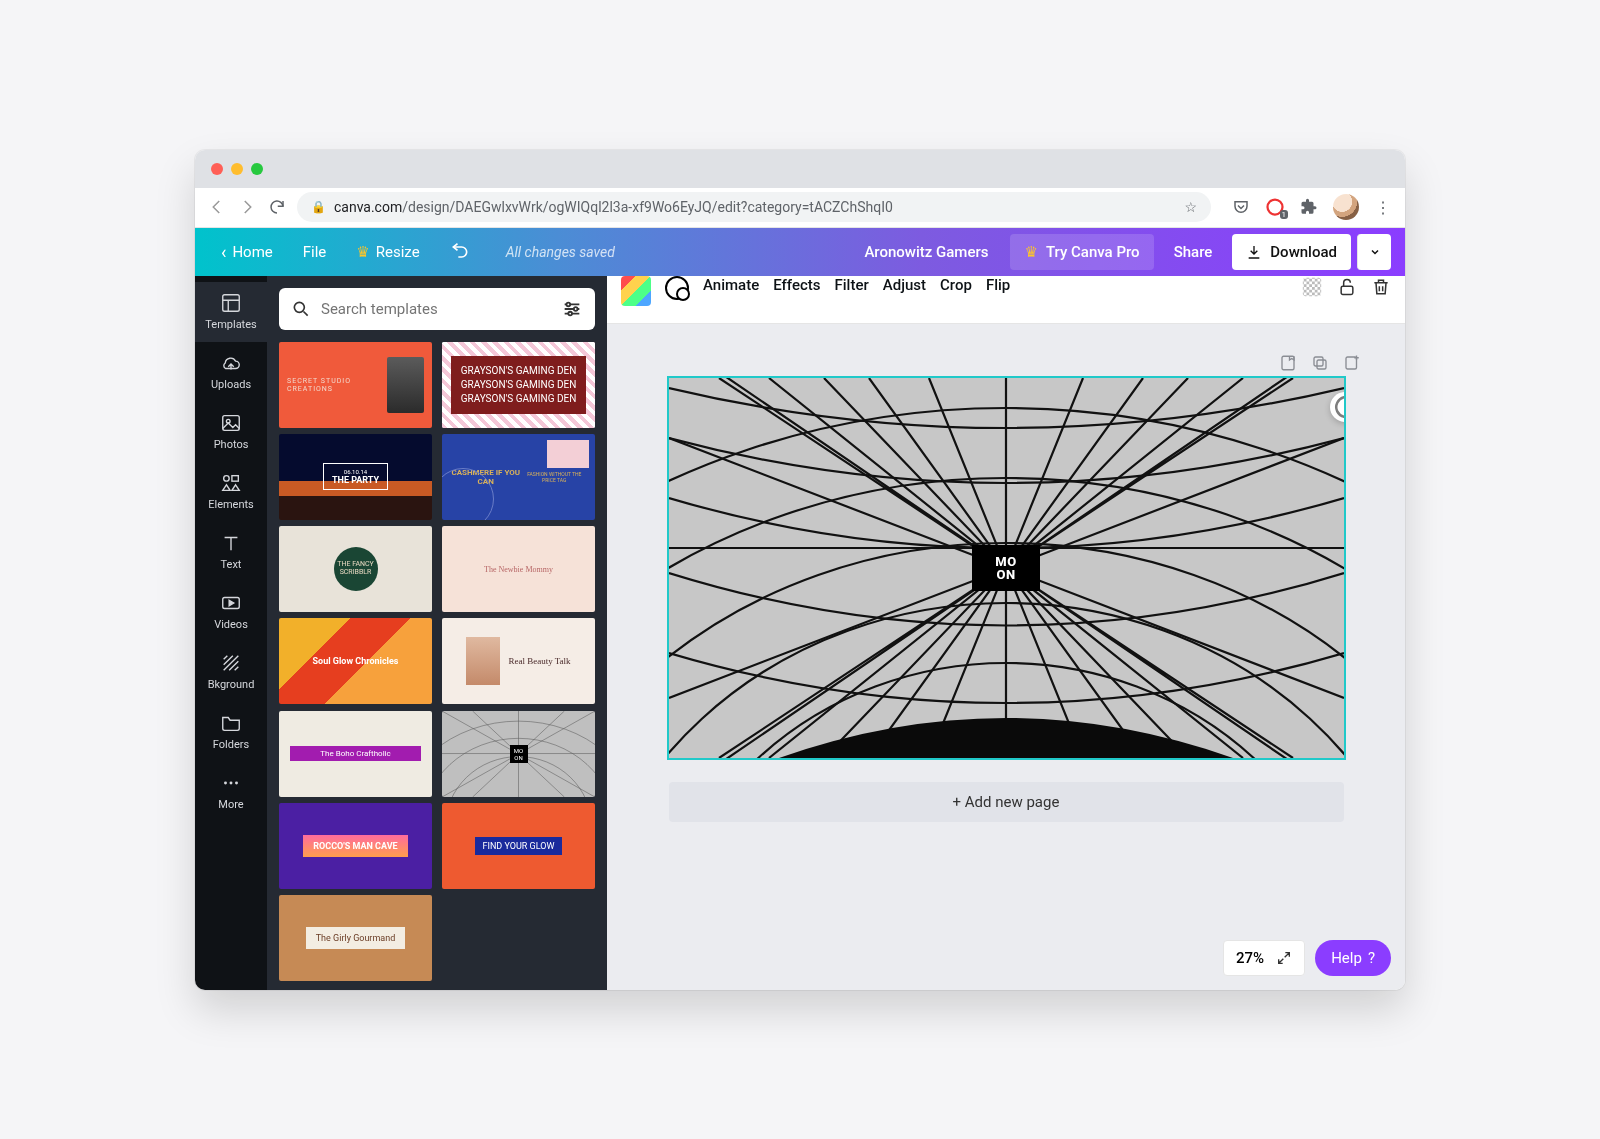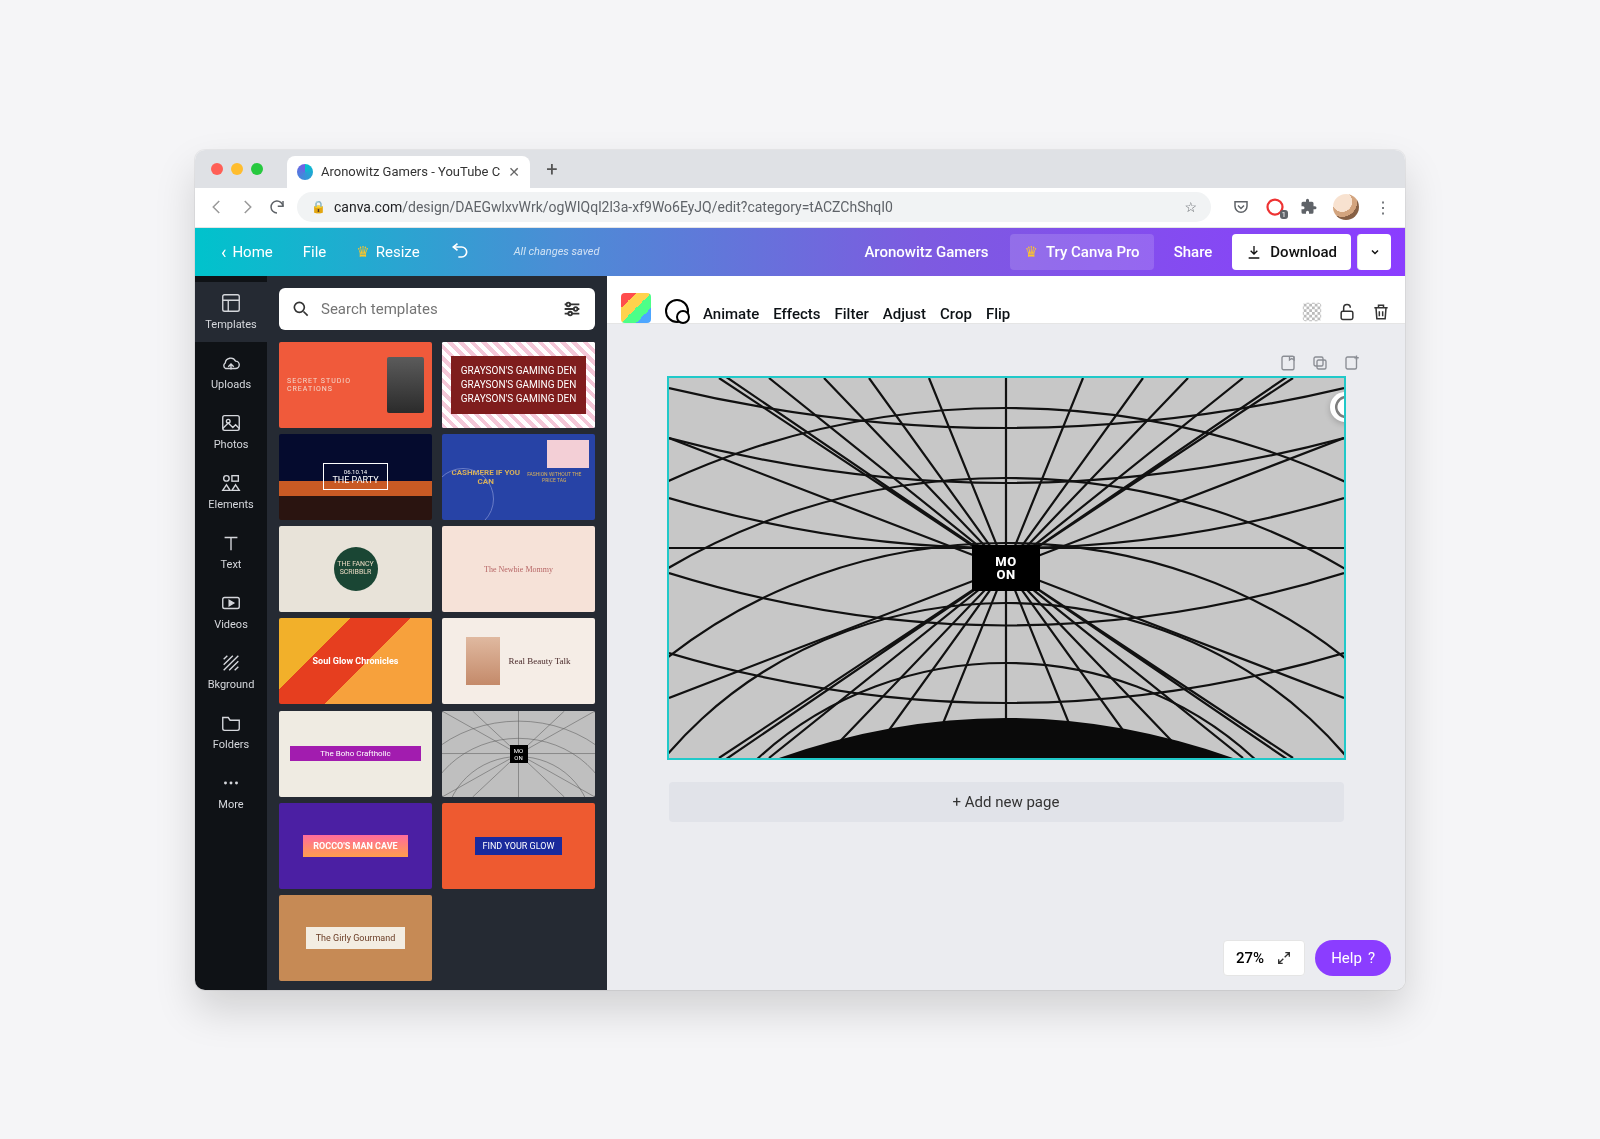--- a/index.html
+++ b/index.html
@@ -25,21 +25,21 @@
 .addr .host{color:#202124}
 .addr .star{margin-left:auto;color:#5f6368}
 .ext-icons{display:flex;align-items:center;gap:14px;margin-left:10px}
 .ext-ico{width:20px;height:20px;color:#5f6368;display:flex;align-items:center;justify-content:center;position:relative}
 .avatar{width:26px;height:26px;border-radius:50%;background:radial-gradient(circle at 35% 30%,#f8e2d0 0 40%,#d3a47e 41% 60%,#876044 61%);}
 .ext-badge{position:absolute;bottom:-2px;right:-3px;background:#5f6368;color:#fff;font-size:8px;border-radius:3px;padding:0 2px}
 
 .appbar{height:48px;background:linear-gradient(90deg,#00c3cc 0%,#4b8dd5 30%,#7d5be0 60%,#8b3dff 100%);display:flex;align-items:center;color:#fff;font-size:15px;padding:0 14px;gap:6px}
 .ab-item{padding:0 12px;height:100%;display:flex;align-items:center;gap:6px;cursor:pointer}
 .ab-chev{font-size:18px}
-.ab-status{font-style:italic;opacity:.75;font-size:11px;margin-left:26px}
+.ab-status{font-style:italic;opacity:.75;font-size:14px;margin-left:18px}
 .ab-spacer{flex:1}
 .doc-title{font-weight:500}
 .btn{height:36px;border-radius:4px;display:flex;align-items:center;padding:0 14px;gap:8px;font-size:15px;font-weight:500;cursor:pointer}
 .btn-pro{background:rgba(255,255,255,0.15);color:#fff}
 .crown{color:#ffc727}
 .btn-share{color:#fff}
 .btn-dl{background:#fff;color:#111}
 .btn-dl-split{width:34px;padding:0;justify-content:center;border-left:1px solid #e5e5e5}
 
 .main{flex:1;display:flex;overflow:hidden}
@@ -51,21 +51,21 @@
 
 .panel{width:340px;background:#252a33;display:flex;flex-direction:column;position:relative}
 .panel-handle{position:absolute;right:-12px;top:50%;transform:translateY(-50%);width:14px;height:72px;background:#252a33;border-radius:0 8px 8px 0;display:flex;align-items:center;justify-content:center;color:#aaa;font-size:12px}
 .search{margin:12px;height:42px;background:#fff;border-radius:6px;display:flex;align-items:center;padding:0 12px;gap:10px}
 .search input{flex:1;border:none;outline:none;font-size:15px;color:#333}
 .search .slider{color:#333}
 .tpl-grid{flex:1;overflow:auto;padding:0 12px 12px;display:grid;grid-template-columns:1fr 1fr;gap:10px}
 .tpl{aspect-ratio:16/9;border-radius:2px;overflow:hidden;display:flex;align-items:center;justify-content:center;text-align:center;padding:8px;font-size:9px;cursor:pointer;position:relative}
 
 .canvas-area{flex:1;background:#ebecf0;display:flex;flex-direction:column;position:relative}
-.ctx-bar{height:48px;background:#fff;border-bottom:1px solid #e5e5e5;display:flex;align-items:flex-end;padding:0 14px;gap:14px;font-size:15px;font-weight:500;color:#0d1216}
+.ctx-bar{height:48px;background:#fff;border-bottom:1px solid #e5e5e5;display:flex;align-items:flex-start;padding:0 14px;gap:14px;font-size:15px;font-weight:500;color:#0d1216}
 .ctx-bar .spacer{flex:1}
 .color-sw{width:30px;height:30px;border-radius:4px;background:linear-gradient(135deg,#ff4d4d 0 25%,#ffd24d 25% 50%,#4dff88 50% 75%,#4da6ff 75%)}
 .ring{width:24px;height:24px;border:2px solid #000;border-radius:50%;position:relative}
 .ring::after{content:"";position:absolute;right:-3px;bottom:-3px;width:10px;height:10px;border:2px solid #000;border-radius:50%;background:#fff}
 .canvas-scroll{flex:1;display:flex;flex-direction:column;align-items:center;padding:30px 30px 20px;gap:24px;overflow:auto}
 .page-actions{align-self:flex-end;margin-right:14px;margin-bottom:-18px;display:flex;gap:14px;color:#8a8d94}
 .page{width:675px;height:380px;outline:2px solid #20c9c9;position:relative;overflow:hidden}
 .page svg{width:100%;height:100%}
 .logo-sq{position:absolute;left:50%;top:50%;transform:translate(-50%,-50%);width:68px;height:46px;background:#000;color:#fff;display:flex;align-items:center;justify-content:center;flex-direction:column;font-size:13px;font-weight:800;line-height:1;letter-spacing:0.5px}
 .page-fab{position:absolute;right:-16px;top:14px;width:30px;height:30px;border-radius:50%;background:#fff;box-shadow:0 2px 6px rgba(0,0,0,0.2);display:flex;align-items:center;justify-content:center;color:#7d7d7d}
@@ -111,28 +111,20 @@
 <body>
 
 <div class="window">
 
   <div class="titlebar">
     <div class="traffic">
       <div class="dot r"></div>
       <div class="dot y"></div>
       <div class="dot g"></div>
     </div>
-    <div class="tab-strip">
-      <div class="tab">
-        <div class="favicon"></div>
-        <span>Aronowitz Gamers - YouTube C</span>
-        <span class="tab-close">✕</span>
-      </div>
-      <div class="newtab">+</div>
-    </div>
   </div>
 
   <div class="addrbar">
     <div class="nav-ico">
       <svg viewBox="0 0 24 24" width="18">
           <path d="M15 4l-8 8 8 8" fill="none" stroke="currentColor" stroke-width="2"></path>
         </svg>
     </div>
     <div class="nav-ico">
       <svg viewBox="0 0 24 24" width="18">
@@ -303,21 +295,21 @@
             <div class="ph"></div>
           </div>
         <div class="tpl tpl-2">
             <div class="stripe"></div>
             <div class="lbl"><span>GRAYSON'S GAMING DEN</span><br><span>GRAYSON'S GAMING DEN</span><br><span>GRAYSON'S GAMING DEN</span></div>
           </div>
         <div class="tpl tpl-3">
             <div class="sky"></div>
             <div class="box">
               <div style="font-size:6px">06.10.14</div>
-              <div style="font-weight:400">THE PARTY</div>
+              <div style="font-weight:700">THE PARTY</div>
             </div>
           </div>
         <div class="tpl tpl-5">
             <div class="ph"></div>
             <div>CASHMERE IF YOU CAN</div>
             <div style="font-size:5px;font-weight:400">FASHION WITHOUT THE PRICE TAG</div>
           </div>
         <div class="tpl tpl-6">
             <div class="c">THE FANCY SCRIBBLR</div>
           </div>

